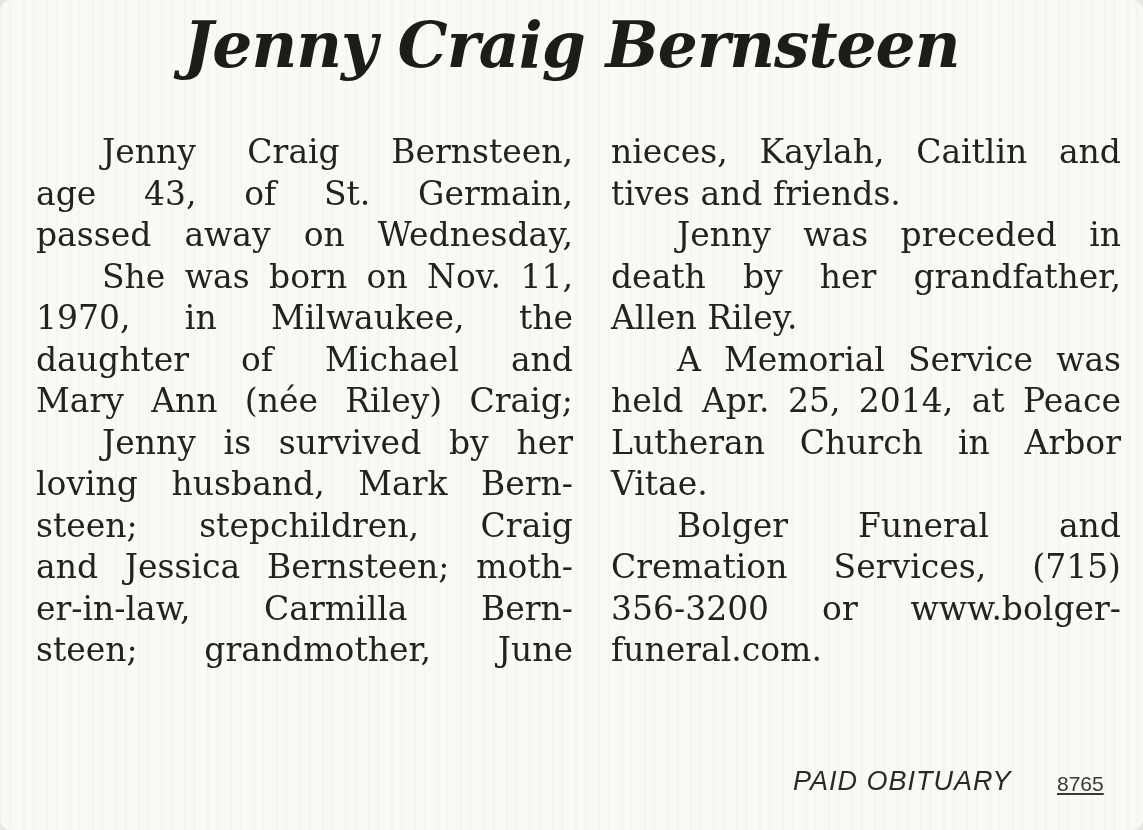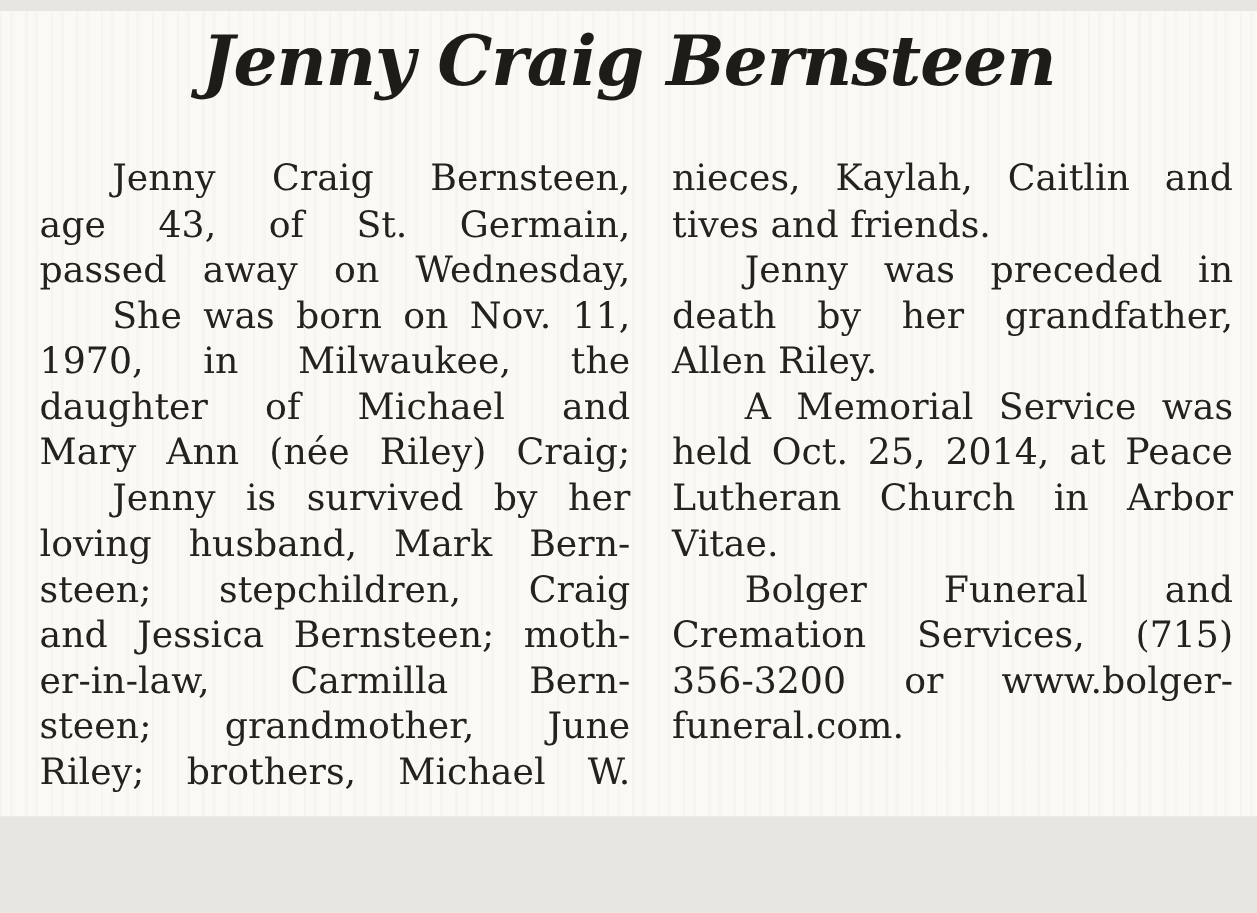--- a/index.html
+++ b/index.html
@@ -3,32 +3,33 @@
 <meta charset="utf-8">
 <style>
   html, body {
     margin: 0;
     padding: 0;
     background: #e8e6e2;
   }
   .clipping {
     position: relative;
     width: 1143px;
-    height: 732px;
-    margin: 10px auto;
+    height: 830px;
+    margin: 0 auto;
     background:
       repeating-linear-gradient(90deg,
         rgba(120,115,105,0.035) 0px, rgba(120,115,105,0.035) 2px,
         rgba(0,0,0,0) 2px, rgba(0,0,0,0) 9px,
         rgba(140,135,125,0.03) 9px, rgba(140,135,125,0.03) 12px,
         rgba(0,0,0,0) 12px, rgba(0,0,0,0) 23px),
       #faf9f6;
     overflow: hidden;
     color: #24221e;
     font-family: "DejaVu Serif", serif;
+    border-radius: 11px;
   }
   .headline {
     position: absolute;
     top: 8px;
     left: 0;
     width: 100%;
     text-align: center;
     font-family: "DejaVu Serif", serif;
     font-style: italic;
     font-weight: bold;
@@ -87,31 +88,30 @@
     <div class="line indent">She was born on Nov. 11,</div>
     <div class="line">1970, in Milwaukee, the</div>
     <div class="line">daughter of Michael and</div>
     <div class="line">Mary Ann (née Riley) Craig;</div>
     <div class="line indent">Jenny is survived by her</div>
     <div class="line">loving husband, Mark Bern-</div>
     <div class="line">steen; stepchildren, Craig</div>
     <div class="line">and Jessica Bernsteen; moth-</div>
     <div class="line">er-in-law, Carmilla Bern-</div>
     <div class="line">steen; grandmother, June</div>
-    <div class="line">Riley; brothers, Michael W.</div>
   </div>
 
   <div class="col col-right">
     <div class="line">nieces, Kaylah, Caitlin and</div>
     <div class="line last">tives and friends.</div>
     <div class="line indent">Jenny was preceded in</div>
     <div class="line">death by her grandfather,</div>
     <div class="line last">Allen Riley.</div>
     <div class="line indent">A Memorial Service was</div>
-    <div class="line">held Oct. 25, 2014, at Peace</div>
+    <div class="line">held Apr. 25, 2014, at Peace</div>
     <div class="line">Lutheran Church in Arbor</div>
     <div class="line last">Vitae.</div>
     <div class="line indent">Bolger Funeral and</div>
     <div class="line">Cremation Services, (715)</div>
     <div class="line">356-3200 or www.bolger-</div>
     <div class="line last">funeral.com.</div>
   </div>
 
   <div class="footer-paid">PAID OBITUARY</div>
   <div class="footer-code">8765</div>

